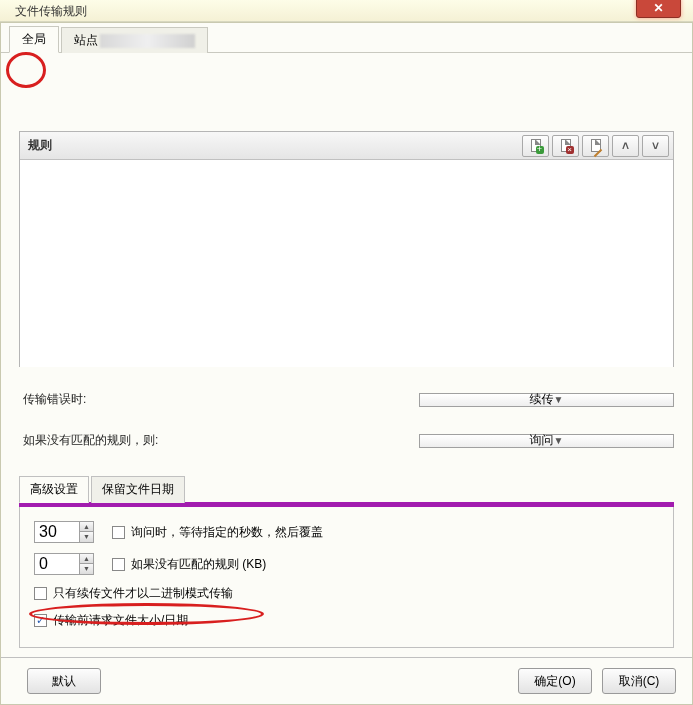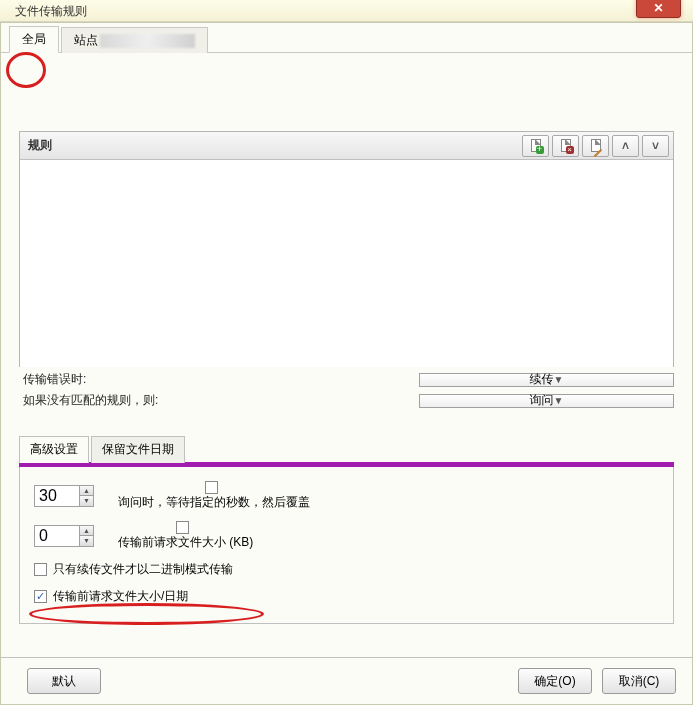--- a/index.html
+++ b/index.html
@@ -153,21 +153,21 @@
   right: -3px; bottom: -3px;
   width: 10px; height: 2px;
   background: #c08030;
   transform: rotate(-45deg);
 }
 .chev { font-size: 12px; color: #555; font-weight: bold; }
 .rules-body { height: 207px; background: #fff; }
 .row {
   display: flex;
   align-items: center;
-  margin: 4px 0;
+  margin: 24px 0;
 }
 .row-label { width: 400px; padding-left: 4px; color: #222; }
 .select {
   flex: 1;
   height: 14px;
   border: 1px solid #a0a0a0;
   background: linear-gradient(#fff, #eee);
   padding: 0 14px;
   display: flex;
   align-items: center;
@@ -219,21 +219,21 @@
 .spin-btn {
   height: 50%;
   background: linear-gradient(#f8f8f8, #dcdcdc);
   font-size: 7px;
   text-align: center;
   line-height: 10px;
   cursor: pointer;
   color: #555;
 }
 .spin-btn:first-child { border-bottom: 1px solid #a0a0a0; }
-.chk-row { display: flex; align-items: center; margin-left: 24px; flex-direction: column; }
+.chk-row { display: flex; align-items: center; margin-left: 18px; }
 .chk {
   width: 13px; height: 13px;
   border: 1px solid #888;
   background: #fff;
   margin-right: 6px;
   display: flex; align-items: center; justify-content: center;
   cursor: pointer;
 }
 .chk.checked::after {
   content: "✓";
@@ -375,21 +375,21 @@
       <div class="adv-row">
         <div class="spinner">
           <input value="0" style="">
           <div class="spin-btns">
             <div class="spin-btn">▲</div>
             <div class="spin-btn">▼</div>
           </div>
         </div>
         <div class="chk-row">
           <div class="chk"></div>
-          <span>传输前请求文件大小 (KB)</span>
+          <span>如果没有匹配的规则 (KB)</span>
         </div>
       </div>
 
       <div class="adv-row">
         <div class="chk"></div>
         <span>只有续传文件才以二进制模式传输</span>
       </div>
 
       <div class="adv-row" style="margin-bottom:0">
         <div class="chk checked"></div>

